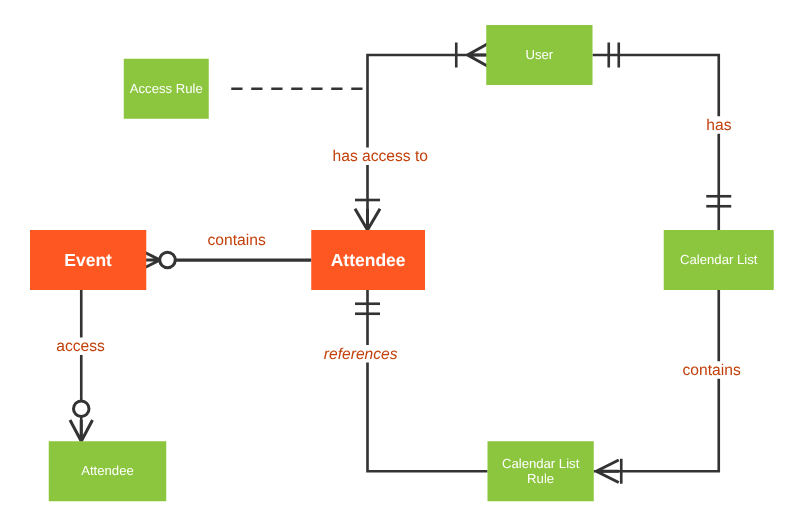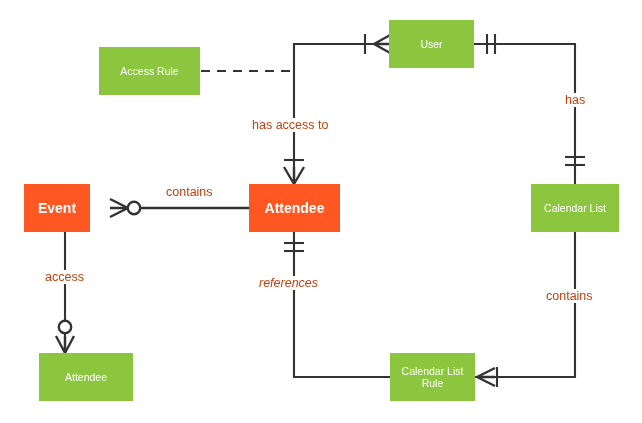--- a/index.html
+++ b/index.html
@@ -106,50 +106,50 @@
       <path d="M 294 232 L 294 377 L 390 377"></path>
 
       <g>
         <line x1="284" y1="243" x2="304" y2="243"></line>
         <line x1="284" y1="251" x2="304" y2="251"></line>
       </g>
 
     </g>
   </svg>
 
-  <div class="entity-box entity-green entity-sm" style="left:99px; top:47px; width:101px; height:48px;">
+  <div class="entity-box entity-green entity-sm" style="left:99px; top:47px; width:68px; height:48px;">
     <span>Access Rule</span>
   </div>
 
   <div class="entity-box entity-green entity-sm" style="left:389px; top:20px; width:85px; height:48px;">
     <span>User</span>
   </div>
 
-  <div class="entity-box entity-orange entity-lg" style="left:24px; top:184px; width:66px; height:48px;">
+  <div class="entity-box entity-orange entity-lg" style="left:24px; top:184px; width:93px; height:48px;">
     <span>Event</span>
   </div>
 
   <div class="entity-box entity-orange entity-lg" style="left:249px; top:184px; width:91px; height:48px;">
     <span>Attendee</span>
   </div>
 
   <div class="entity-box entity-green entity-sm" style="left:531px; top:184px; width:88px; height:48px;">
     <span>Calendar List</span>
   </div>
 
   <div class="entity-box entity-green entity-sm" style="left:39px; top:353px; width:94px; height:48px;">
     <span>Attendee</span>
   </div>
 
   <div class="entity-box entity-green entity-sm" style="left:390px; top:353px; width:85px; height:48px; flex-direction:column;">
     <span>Calendar List</span>
     <span>Rule</span>
   </div>
 
-  <div class="edge-label" style="left:249px; top:118px;">has access to</div>
+  <div class="edge-label" style="left:263px; top:118px;">has access to</div>
 
   <div class="edge-label" style="left:163px; top:185px;">contains</div>
 
   <div class="edge-label" style="left:42px; top:270px;">access</div>
 
   <div class="edge-label" style="left:562px; top:93px;">has</div>
 
   <div class="edge-label" style="left:543px; top:289px;">contains</div>
 
   <div class="edge-label" style="left:256px; top:276px;font-style:italic;">references</div>

